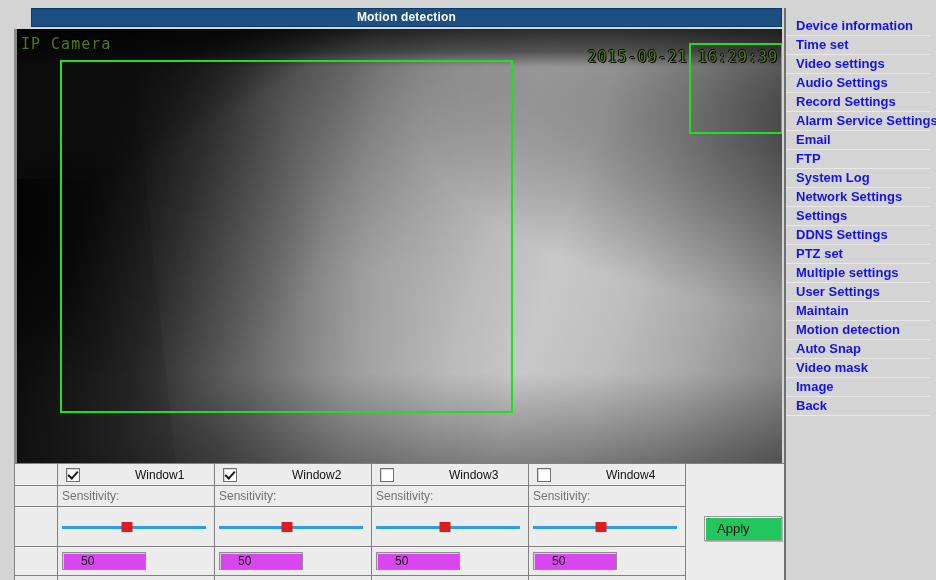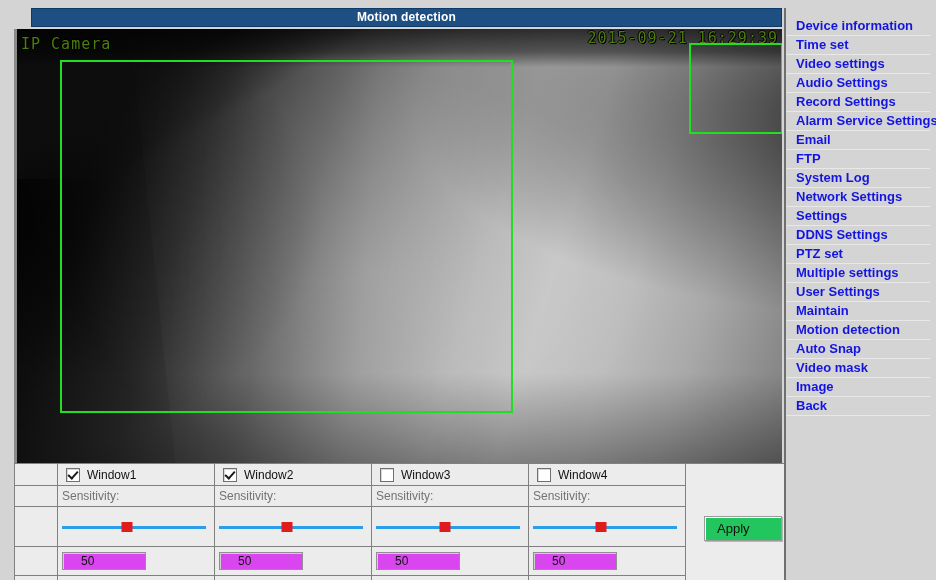--- a/index.html
+++ b/index.html
@@ -113,21 +113,21 @@
   .osd {
     position: absolute;
     color: #4d7c0f;
     font-family: "DejaVu Sans Mono", "Liberation Mono", monospace;
     font-size: 15px;
     letter-spacing: 1px;
     text-shadow: 1px 1px 0 #000, -1px 0 0 #000, 0 -1px 0 #000;
     white-space: pre;
   }
   #osd-camera-name { left: 4px; top: 6px; }
-  #osd-timestamp   { right: 4px; top: 0; }
+  #osd-timestamp   { right: 4px; top: 19px; }
 
   .detect-box {
     position: absolute;
     border: 2px solid #22dd22;
     box-sizing: border-box;
     background: transparent;
   }
   #detect-box-1 { left: 43px;  top: 31px; width: 453px; height: 353px; }
   #detect-box-2 { left: 672px; top: 14px; width: 94px;  height: 91px;  }
 
@@ -174,21 +174,21 @@
   }
   .checkbox.checked::after {
     content: "";
     position: absolute;
     left: 3px; top: 0px;
     width: 4px; height: 8px;
     border: solid #1a1a1a;
     border-width: 0 2px 2px 0;
     transform: rotate(42deg);
   }
-  .win-label { font-size: 12px; color: #111; }
+  .win-label { font-size: 12px; color: #111; margin-left: 48px; }
 
   .sens-label {
     height: 20px;
     line-height: 20px;
     padding-left: 4px;
     font-size: 12px;
     color: #737373;
   }
 
   .slider-cell { height: 39px; }

